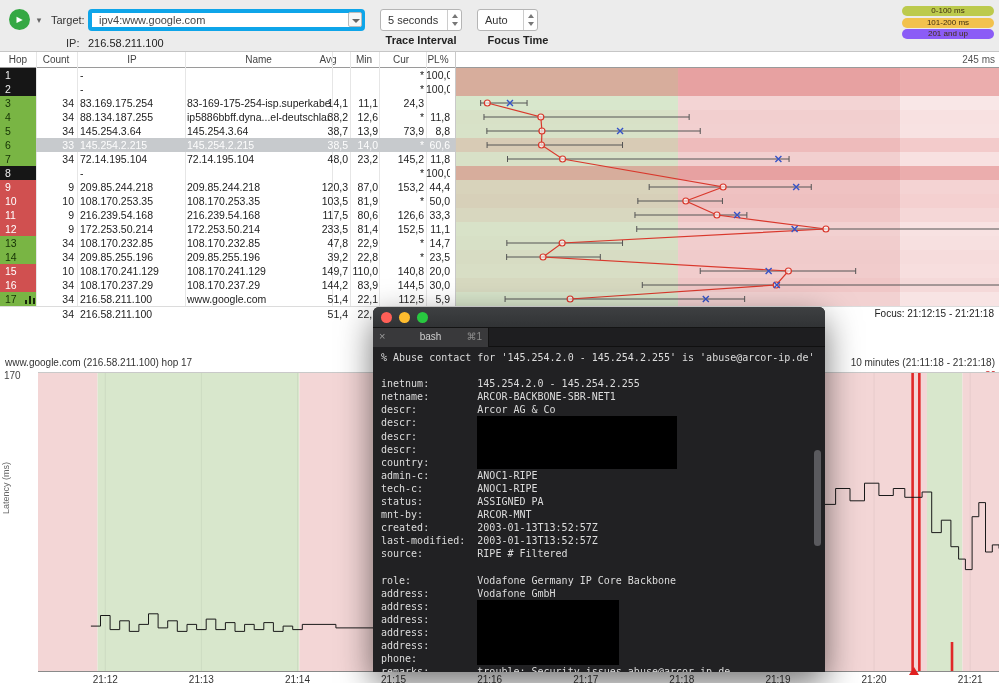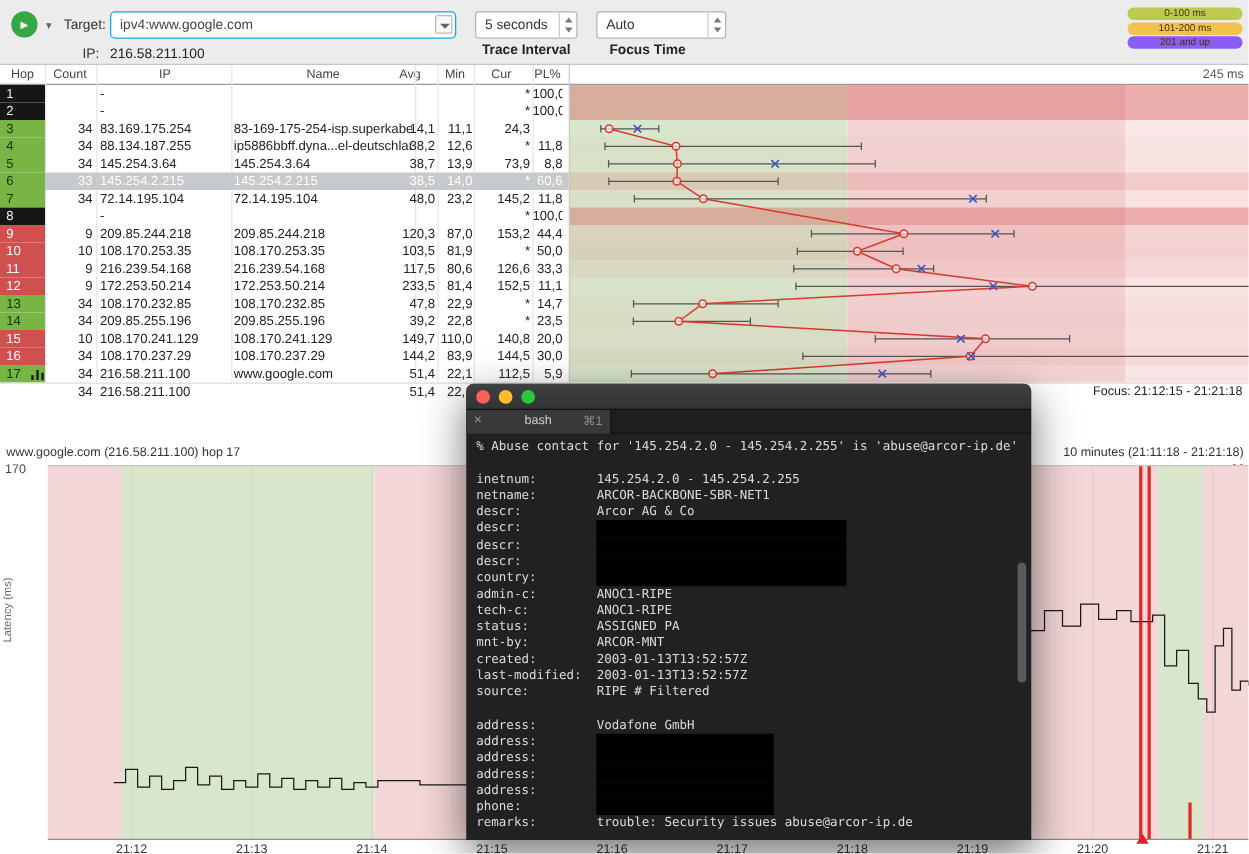--- a/index.html
+++ b/index.html
@@ -5,21 +5,21 @@
   * { margin:0; padding:0; box-sizing:border-box; }
   html,body { background:#fff; }
   body { font-family:"Liberation Sans", sans-serif; }
   #app { position:relative; width:999px; height:683px; overflow:hidden; background:#fff; }
 
   
   .toolbar { position:absolute; left:0; top:0; width:999px; height:52px; background:#ececec; border-bottom:1px solid #c6c6c6; }
   .play-btn { position:absolute; left:9px; top:9px; width:21px; height:21px; border-radius:50%; background:#35a844; color:#fff; font-size:8px; text-align:center; line-height:21px; cursor:pointer; }
   .play-chevron { position:absolute; left:33px; top:12px; width:12px; height:16px; color:#666; font-size:9px; line-height:16px; text-align:center; cursor:pointer; }
   .lbl { position:absolute; font-size:11px; color:#333; }
-  .target-input { position:absolute; left:88px; top:9px; width:277px; height:22px; border:1px solid #0ea5e9; border-radius:4px; background:#fff; font-family:"Liberation Sans",sans-serif; font-size:11px; color:#444; padding:0 20px 0 7px; }
+  .target-input { position:absolute; left:88px; top:9px; width:277px; height:22px; border:4px solid #0ea5e9; border-radius:4px; background:#fff; font-family:"Liberation Sans",sans-serif; font-size:11px; color:#444; padding:0 20px 0 7px; }
   .target-dd { position:absolute; left:348px; top:12px; width:14px; height:15px; border:1px solid #bbb; border-radius:2px; background:#f7f7f7; cursor:pointer; }
   .target-dd i { position:absolute; left:3px; top:6px; border-left:4px solid transparent; border-right:4px solid transparent; border-top:4px solid #666; }
   .combo { position:absolute; top:9px; height:22px; background:#fff; border:1px solid #b5b5b5; border-radius:3px; font-size:11px; color:#333; line-height:20px; padding-left:7px; cursor:pointer; }
   .stepper { position:absolute; right:0; top:0; width:14px; height:20px; border-left:1px solid #ccc; }
   .stepper i { position:absolute; left:4px; border-left:3px solid transparent; border-right:3px solid transparent; }
   .stepper .up { top:4px; border-bottom:4px solid #777; }
   .stepper .dn { bottom:4px; border-top:4px solid #777; }
   .combo-lbl { position:absolute; top:34px; font-size:11px; font-weight:bold; color:#222; text-align:center; }
   .legend { position:absolute; right:5px; top:6px; width:92px; }
   .legend-pill { width:92px; height:10px; border-radius:5px; margin-bottom:1.5px; font-size:8px; line-height:10px; text-align:center; color:#402e10; }
@@ -105,21 +105,21 @@
 
     <div class="combo" style="left:380px; width:82px;">
       <span>5 seconds</span>
       <span class="stepper">
           <i class="up"></i>
           <i class="dn"></i>
         </span>
     </div>
     <div class="combo-lbl" style="left:380px; width:82px;">Trace Interval</div>
 
-    <div class="combo" style="left:477px; width:104px;">
+    <div class="combo" style="left:477px; width:61px;">
       <span>Auto</span>
       <span class="stepper">
           <i class="up"></i>
           <i class="dn"></i>
         </span>
     </div>
     <div class="combo-lbl" style="left:477px; width:82px;">Focus Time</div>
 
     <div class="legend">
       <div class="legend-pill" style="background: rgb(188, 202, 77);">0-100 ms</div>
@@ -492,20 +492,21 @@
         <div class="t-line">descr:          <span class="redact rw"></span></div>
         <div class="t-line">country:        <span class="redact rw"></span></div>
         <div class="t-line">admin-c:        ANOC1-RIPE</div>
         <div class="t-line">tech-c:         ANOC1-RIPE</div>
         <div class="t-line">status:         ASSIGNED PA</div>
         <div class="t-line">mnt-by:         ARCOR-MNT</div>
         <div class="t-line">created:        2003-01-13T13:52:57Z</div>
         <div class="t-line">last-modified:  2003-01-13T13:52:57Z</div>
         <div class="t-line">source:         RIPE # Filtered</div>
         <div class="t-line"></div>
+        <div class="t-line">role:           Vodafone Germany IP Core Backbone</div>
         <div class="t-line">address:        Vodafone GmbH</div>
         <div class="t-line">address:        <span class="redact rn"></span></div>
         <div class="t-line">address:        <span class="redact rn"></span></div>
         <div class="t-line">address:        <span class="redact rn"></span></div>
         <div class="t-line">address:        <span class="redact rn"></span></div>
         <div class="t-line">phone:          <span class="redact rn"></span></div>
         <div class="t-line">remarks:        trouble: Security issues abuse@arcor-ip.de</div>
       </div>
     <div class="t-scroll"></div>
   </div>

